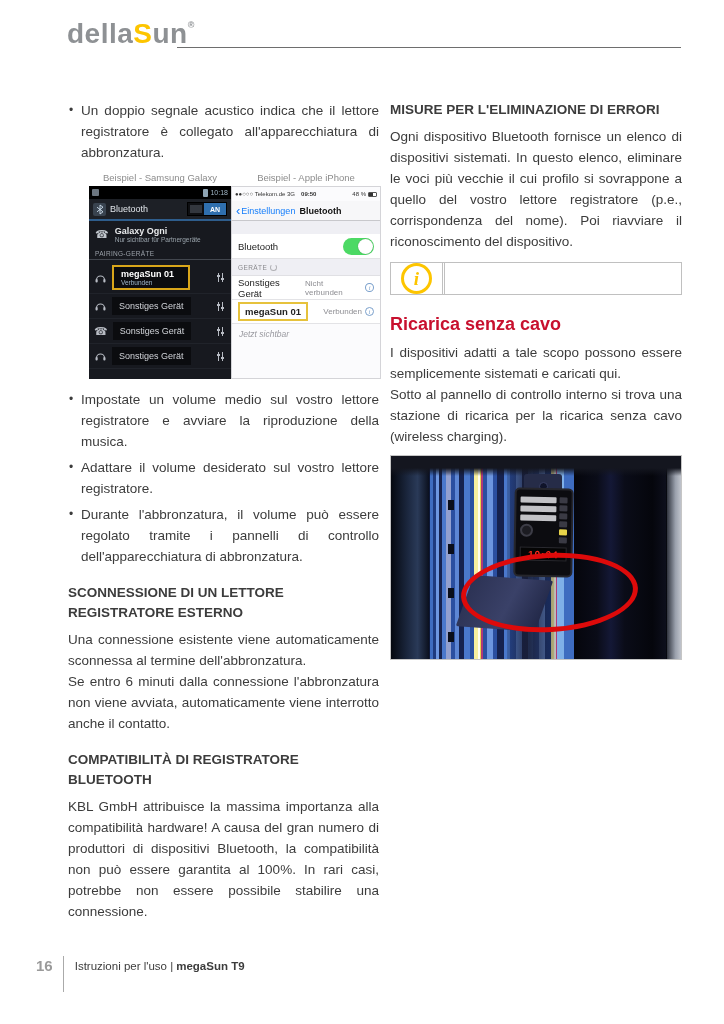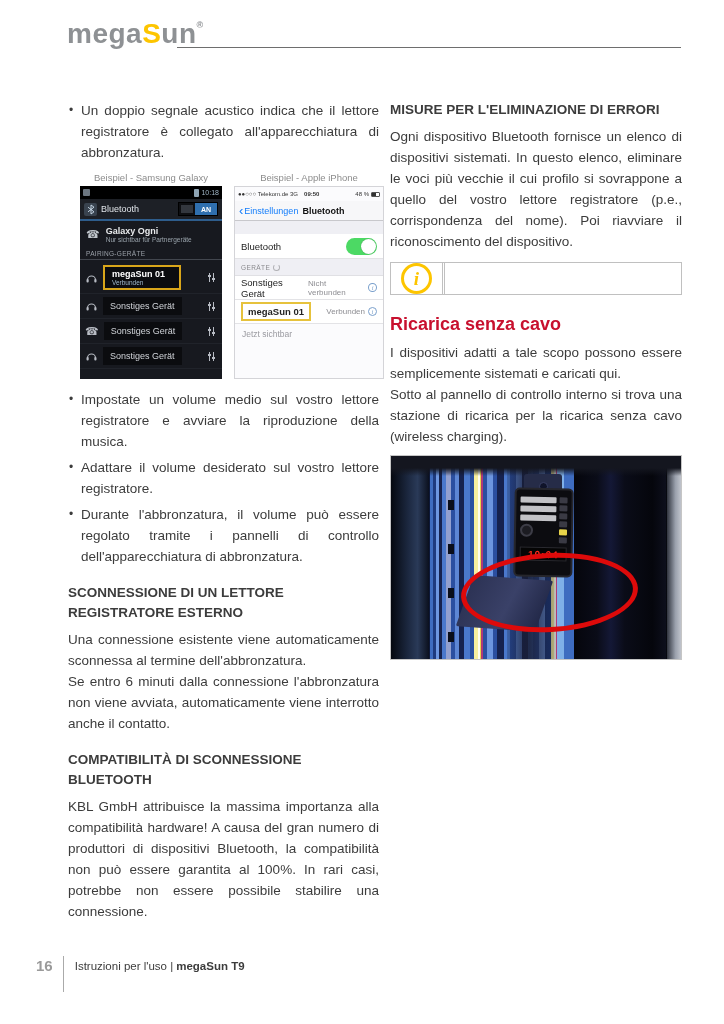--- a/index.html
+++ b/index.html
@@ -18,21 +18,21 @@
 
   p, li { font-size:13.5px; line-height:21px; text-align:justify; }
   ul.bullets { list-style:none; }
   ul.bullets li { position:relative; padding-left:13px; margin-bottom:5px; }
   ul.bullets li::before { content:"•"; position:absolute; left:1px; top:0; font-size:12px; }
   h3 { font-size:13.5px; line-height:20px; font-weight:bold; color:#3c3c3c; margin:16px 0 6px; }
   h3.first { margin-top:0; }
   h2.red { color:#c8102e; font-size:18px; line-height:22px; margin:18px 0 7px; }
 
   
-  .figures { display:flex; gap:12px; margin:9px 3px 10px;padding-left:9px; }
+  .figures { display:flex; margin:9px 12px 10px;padding-left:9px; }
   figcaption { font-size:9.5px; color:#8c8c8c; text-align:center; margin-bottom:3px; }
   .shot { height:193px; overflow:hidden; position:relative; }
 
   
   .shot-samsung { width:142px; background:#17191f; display:flex; flex-direction:column; }
   .s-status { height:13px; background:#000; display:flex; align-items:center; padding:0 3px; color:#9fb4c4; font-size:7px; }
   .s-status .sq { width:7px; height:7px; background:#6c7680; border-radius:1px; }
   .s-status .right { margin-left:auto; display:flex; align-items:center; gap:2px; }
   .s-status .batt { width:5px; height:8px; background:#8fa4b4; border-radius:1px; }
   .s-header { height:22px; background:#1d2026; display:flex; align-items:center; padding:0 4px; border-bottom:2px solid #2e5d8c; }
@@ -67,21 +67,21 @@
   .i-row { background:#fff; display:flex; align-items:center; padding:0 6px; font-size:9.5px; color:#222; border-bottom:1px solid #e3e3e6; }
   .i-row.bt { height:25px; }
   .i-row.dev { height:24px; }
   .i-toggle { margin-left:auto; width:31px; height:17px; border-radius:9px; background:#4cd964; position:relative; }
   .i-toggle .knob { position:absolute; right:1px; top:1px; width:15px; height:15px; border-radius:50%; background:#fff; box-shadow:0 0 1px rgba(0,0,0,.4); }
   .i-section { height:17px; background:#efeff4; display:flex; align-items:center; gap:3px; font-size:6.5px; color:#8a8a8e; letter-spacing:.4px; padding:0 6px; border-bottom:1px solid #e0e0e4; }
   .spinner { width:7px; height:7px; border:1px solid #b0b0b4; border-top-color:transparent; border-radius:50%; }
   .i-detail { margin-left:auto; font-size:8px; color:#8e8e93; display:flex; align-items:center; gap:3px; }
   .i-info { width:9px; height:9px; border:1px solid #7aa0cc; border-radius:50%; color:#7aa0cc; font-size:6.5px; font-style:italic; font-family:"Liberation Serif",serif; display:flex; align-items:center; justify-content:center; }
   .hl-y { border:2px solid #e6c23c; padding:2px 5px; font-weight:bold; }
-  .i-visible { flex:1; background:#fbfbfd; font-size:8.5px; color:#9a9aa0; padding:5px 7px; }
+  .i-visible { flex:1; background:#fbfbfd; font-size:8.5px; color:#9a9aa0; padding:5px 7px;font-style:italic; }
 
   
   .infobox { display:flex; border:1px solid #c0c0c0; margin:10px 0 4px; background:#fff; }
   .icon-cell { width:54px; display:flex; align-items:center; justify-content:center; border-right:3px double #c0c0c0; }
   .info-icon { width:31px; height:31px; border:3px solid #fdc500; border-radius:50%; color:#fdc500; font-size:19px; font-weight:bold; font-style:italic; font-family:"Liberation Serif",serif; display:flex; align-items:center; justify-content:center; }
   .text-cell { flex:1; padding:8px 10px; }
   .text-cell p { font-size:13.5px; line-height:21px; }
 
   
   .photo { margin-top:8px; width:292px; height:205px; border:1px solid #c6c6c6; position:relative; overflow:hidden; background:#07090f; }
@@ -136,21 +136,21 @@
   .footer-text { font-size:11.5px; color:#3c3c3c; padding-top:4px; }
   .footer-text b { margin-left:3px; }
 
   svg { display:block; }
 </style>
 </head>
 <body>
 
 <div class="page">
 
-  <div class="logo"><span>mega</span><span class="accent">S</span><span>un</span><sup>®</sup></div>
+  <div class="logo"><span>della</span><span class="accent">S</span><span>un</span><sup>®</sup></div>
   <div class="header-rule"></div>
 
   <div class="col-left">
     <ul class="bullets">
       <li>Un doppio segnale acustico indica che il lettore registratore è collegato all'apparecchiatura di abbronzatura.</li>
     </ul>
 
     <div class="figures">
       <figure>
         <figcaption>Beispiel - Samsung Galaxy</figcaption>
@@ -303,21 +303,21 @@
     <ul class="bullets">
       <li>Impostate un volume medio sul vostro lettore registratore e avviare la riproduzione della musica.</li>
       <li>Adattare il volume desiderato sul vostro lettore registratore.</li>
       <li>Durante l'abbronzatura, il volume può essere regolato tramite i pannelli di controllo dell'apparecchiatura di abbronzatura.</li>
     </ul>
 
     <h3>SCONNESSIONE DI UN LETTORE REGISTRATORE ESTERNO</h3>
     <p>Una connessione esistente viene automaticamente sconnessa al termine dell'abbronzatura.</p>
     <p>Se entro 6 minuti dalla connessione l'abbronzatura non viene avviata, automaticamente viene interrotto anche il contatto.</p>
 
-    <h3>COMPATIBILITÀ DI SCONNESSIONE BLUETOOTH</h3>
+    <h3>COMPATIBILITÀ DI REGISTRATORE BLUETOOTH</h3>
     <p>KBL GmbH attribuisce la massima importanza alla compatibilità hardware! A causa del gran numero di produttori di dispositivi Bluetooth, la compatibilità non può essere garantita al 100%. In rari casi, potrebbe non essere possibile stabilire una connessione.</p>
   </div>
 
   <div class="col-right">
     <h3 class="first">MISURE PER L'ELIMINAZIONE DI ERRORI</h3>
     <p>Ogni dispositivo Bluetooth fornisce un elenco di dispositivi sistemati. In questo elenco, eliminare le voci più vecchie il cui profilo si sovrappone a quello del vostro lettore registratore (p.e., corrispondenza del nome). Poi riavviare il riconoscimento del dispositivo.</p>
 
     <div class="infobox">
       <div class="icon-cell">
         <div class="info-icon">i</div>

